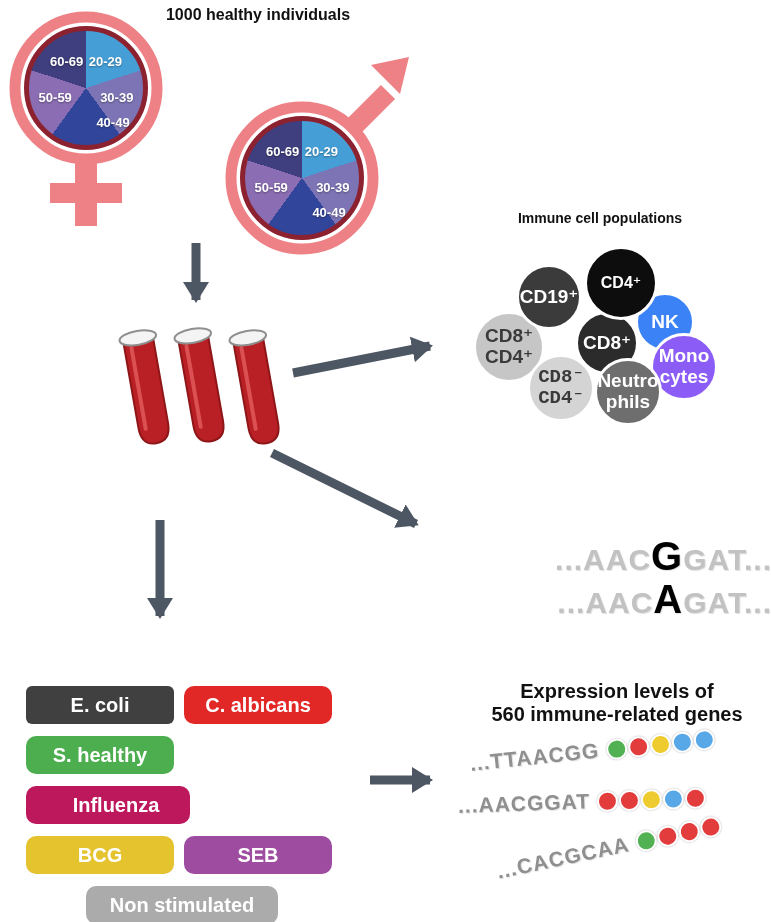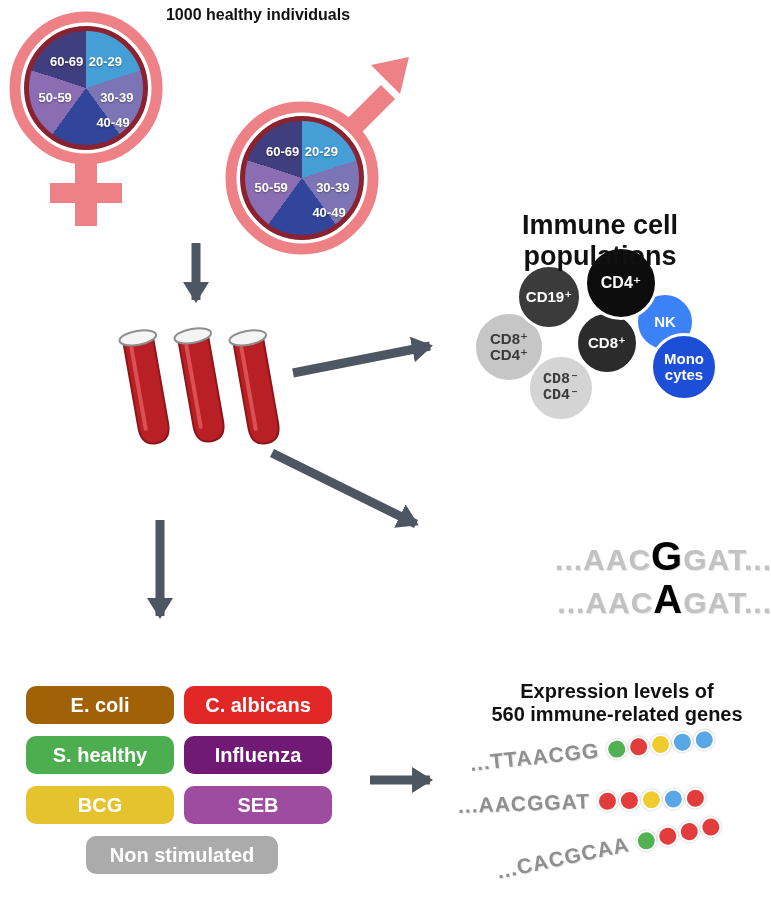--- a/index.html
+++ b/index.html
@@ -4,21 +4,21 @@
 <style>
   html,body{margin:0;padding:0;background:#fff;}
   .canvas{
     position:relative;width:771px;height:922px;background:#fff;overflow:hidden;
     font-family:"Liberation Sans","DejaVu Sans",sans-serif;color:#111;
   }
   .layer-svg{position:absolute;left:0;top:0;z-index:1;pointer-events:none;}
   .hd{position:absolute;z-index:3;font-weight:bold;text-align:center;line-height:1.15;}
   .hd-main{left:163px;top:6px;width:190px;font-size:16px;}
   .hd-blood{left:92px;top:472px;width:150px;font-size:21px;}
-  .hd-cells{left:450px;top:210px;width:300px;font-size:27px;}
+  .hd-cells{left:450px;top:210px;width:300px;font-size:14px;}
   .hd-snps{left:450px;top:488px;width:300px;font-size:21px;}
   .hd-expr1{left:460px;top:680px;width:314px;font-size:20px;}
   .hd-expr2{left:460px;top:703px;width:314px;font-size:20px;}
 
   
   .pie{
     position:absolute;z-index:2;width:124px;height:124px;border-radius:50%;
     border:5px solid #8C2230;box-sizing:border-box;
   }
   .pie-female{left:24px;top:26px;}
@@ -31,21 +31,21 @@
   .slice-1{left:77%;top:58%;}
   .slice-2{left:50%;top:80%;margin-left:27px;}
   .slice-3{left:23%;top:58%;}
   .slice-4{left:33%;top:26%;}
 
   
   .cluster{position:absolute;left:470px;top:245px;width:260px;height:190px;z-index:2;}
   .cell{
     position:absolute;border-radius:50%;border:3px solid #fff;
     display:flex;align-items:center;justify-content:center;text-align:center;
-    white-space:pre-line;font-weight:bold;font-size:15px;line-height:1.1;
+    white-space:pre-line;font-weight:bold;font-size:19px;line-height:1.1;
   }
   .cell-dp    {left:3px;  top:66px;  width:66px;height:66px;}
   .cell-cd19  {left:46px; top:19px;  width:60px;height:60px;}
   .cell-nk    {left:165px;top:47px;  width:54px;height:54px;}
   .cell-cd8   {left:105px;top:66px;  width:58px;height:58px;}
   .cell-mono  {left:180px;top:88px;  width:62px;height:62px;}
   .cell-dn    {left:57px; top:109px; width:62px;height:62px;font-family:Liberation Mono, monospace;}
   .cell-neutro{left:124px;top:113px; width:62px;height:62px;}
   .cell-cd4   {left:114px;top:1px;   width:68px;height:68px;font-size:16px;}
 
@@ -157,39 +157,41 @@
       <span class="age-label slice-3">50-59</span>
       <span class="age-label slice-4">60-69</span>
     </div>
 
   <div class="cluster">
       <div class="cell cell-dp" style="background: rgb(198, 198, 198); color: rgb(58, 58, 58);">CD8⁺
 CD4⁺</div>
       <div class="cell cell-cd19" style="background: rgb(59, 59, 59); color: rgb(255, 255, 255);">CD19⁺</div>
       <div class="cell cell-nk" style="background: #3b82f6; color: rgb(255, 255, 255);">NK</div>
       <div class="cell cell-cd8" style="background: rgb(43, 43, 43); color: rgb(255, 255, 255);">CD8⁺</div>
-      <div class="cell cell-mono" style="background: #1d4ed8; color: rgb(255, 255, 255);">Mono
+      <div class="cell cell-mono" style="background: #8b5cf6; color: rgb(255, 255, 255);">Mono
 cytes</div>
       <div class="cell cell-dn" style="background: rgb(212, 212, 212); color: rgb(58, 58, 58);">CD8⁻
 CD4⁻</div>
+      <div class="cell cell-neutro" style="background: rgb(110, 110, 110); color: rgb(255, 255, 255);">Neutro
+phils</div>
       <div class="cell cell-cd4" style="background: rgb(13, 13, 13); color: rgb(255, 255, 255);">CD4⁺</div>
     </div>
 
   <div class="snpline snpline-0">
     <span>...AAC</span><span class="snp-mut">G</span><span>GAT...</span>
   </div>
   <div class="snpline snpline-1">
     <span>...AAC</span><span class="snp-mut">A</span><span>GAT...</span>
   </div>
 
   <div class="pills">
-      <div class="pill" style="background: #a16207;">E. coli</div>
+      <div class="pill" style="background: #404040; border-radius: 6px;">E. coli</div>
       <div class="pill" style="background: rgb(226, 39, 39);">C. albicans</div>
       <div class="pill" style="background: rgb(76, 174, 79);">S. healthy</div>
-      <div class="pill" style="background: #701a75;">Influenza</div>
+      <div class="pill" style="background: #be185d; padding-left: 16px;">Influenza</div>
       <div class="pill" style="background: rgb(229, 195, 46);">BCG</div>
       <div class="pill" style="background: rgb(157, 76, 159);">SEB</div>
       <div class="pill" style="background: rgb(171, 171, 171);">Non stimulated</div>
     </div>
 
   <div class="generow generow-0">
       <span class="geneseq">...TTAACGG</span>
       <span class="genedot" style="background: rgb(82, 177, 83);"></span>
       <span class="genedot" style="background: rgb(226, 60, 60);"></span>
       <span class="genedot" style="background: rgb(238, 203, 47);"></span>

